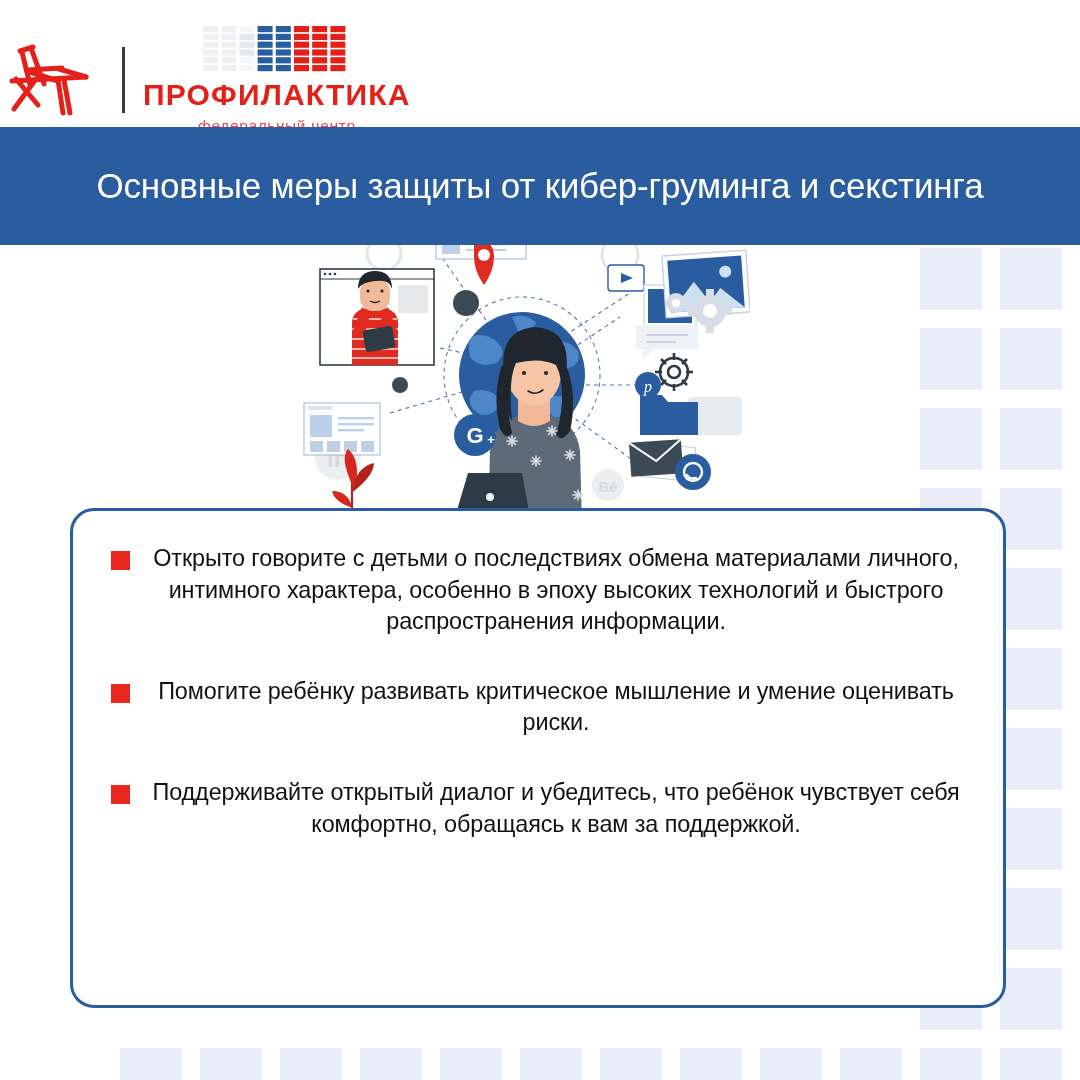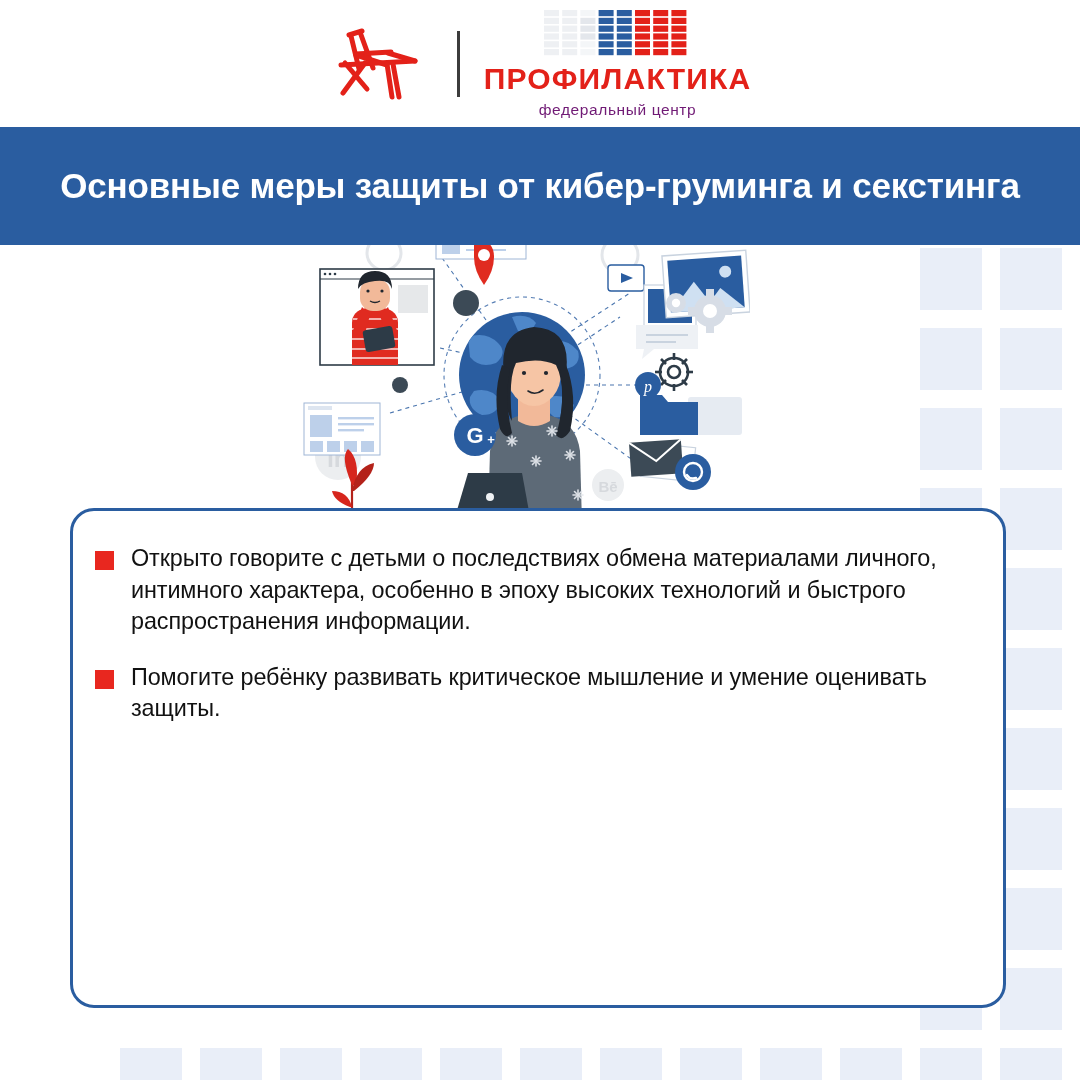--- a/index.html
+++ b/index.html
@@ -31,29 +31,28 @@
   .checker-cell {
     position: absolute;
     width: 62px;
     height: 62px;
     background: #e9eef8;
   }
 
   
   .header {
     position: absolute;
-    top: 0; left: 0;
+    top: 16px; left: 0;
     width: 1080px;
     height: 127px;
     background: #ffffff;
     z-index: 5;
     display: flex;
     align-items: center;
-    justify-content: center;
-    gap: 24px;
+    gap: 18px;
   }
 
   .mark-chair { width: 104px; height: 86px; display: block; }
 
   .logo-divider {
     width: 3px;
     height: 66px;
     background: #3c3c3c;
   }
 
@@ -70,21 +69,21 @@
     font-size: 30px;
     font-weight: bold;
     letter-spacing: 1.2px;
     color: #e32119;
     line-height: 1;
     margin-top: 5px;
   }
 
   .brand-sub {
     font-size: 15.5px;
-    color: #701a75;
+    color: #ef4444;
     letter-spacing: 0.6px;
     line-height: 1;
     margin-top: 5px;
   }
 
   
   .title-banner {
     position: absolute;
     top: 127px; left: 0;
     width: 1080px;
@@ -92,21 +91,21 @@
     background: #2a5da0;
     z-index: 5;
     display: flex;
     align-items: center;
     justify-content: center;
     padding: 0 60px;
   }
   .title-text {
     color: #ffffff;
     font-size: 35px;
-    font-weight: bold;
+    font-weight: normal;
     line-height: 1.25;
     text-align: center;
     letter-spacing: -0.2px;
   }
 
   
   .illustration {
     position: absolute;
     top: 245px;
     left: 290px;
@@ -120,25 +119,26 @@
   .card {
     position: absolute;
     left: 70px;
     top: 508px;
     width: 936px;
     height: 500px;
     background: #ffffff;
     border: 3px solid #2a5da0;
     border-radius: 24px;
     z-index: 8;
-    padding: 32px 38px 28px 22px;
+    padding: 32px 38px 28px 38px;
     display: flex;
     flex-direction: column;
     justify-content: flex-start;
-    gap: 24px;
+    gap: 38px;
+    text-align: center;
   }
 
   .bullet-row {
     display: flex;
     align-items: flex-start;
     gap: 17px;
   }
 
   .bullet-square {
     flex: 0 0 auto;
@@ -520,17 +520,21 @@
     </svg>
   </div>
 
   <div class="card">
     <div class="bullet-row">
       <span class="bullet-square"></span>
       <span class="bullet-text">Открыто говорите с детьми о последствиях обмена материалами личного, интимного характера, особенно в эпоху высоких технологий и быстрого распространения информации.</span>
     </div>
     <div class="bullet-row">
       <span class="bullet-square"></span>
-      <span class="bullet-text">Помогите ребёнку развивать критическое мышление и умение оценивать защиты.</span>
+      <span class="bullet-text">Помогите ребёнку развивать критическое мышление и умение оценивать риски.</span>
+    </div>
+    <div class="bullet-row">
+      <span class="bullet-square"></span>
+      <span class="bullet-text">Поддерживайте открытый диалог и убедитесь, что ребёнок чувствует себя комфортно, обращаясь к вам за поддержкой.</span>
     </div>
   </div>
 
 </div>
 
 </body></html>

